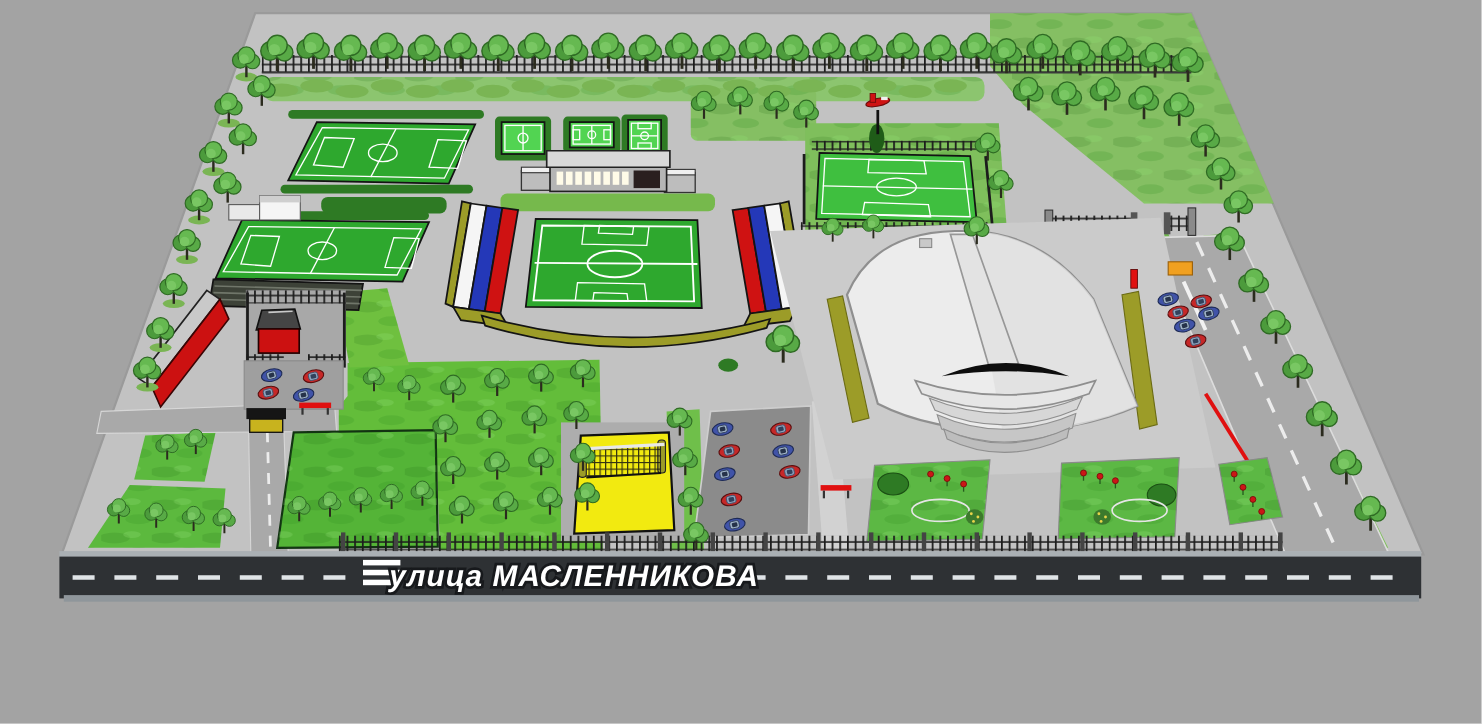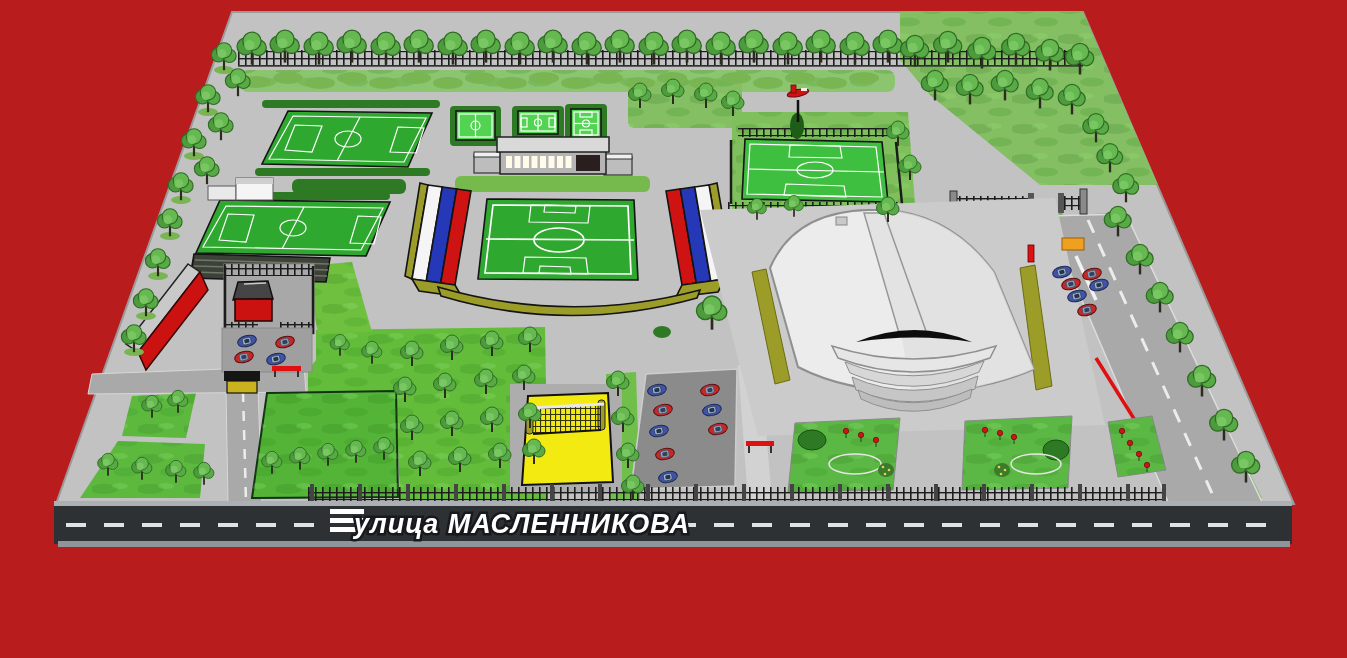--- a/index.html
+++ b/index.html
@@ -1,16 +1,16 @@
 <!DOCTYPE html>
 <html><head>
 <meta charset="utf-8">
 <style>
   html,body{margin:0;padding:0;background:#ffffff;}
-  .stage{position:relative;width:1347px;height:658px;background:#b91c1c;overflow:hidden;
+  .stage{position:relative;width:1347px;height:658px;background:#a3a3a3;overflow:hidden;
          font-family:"Liberation Sans",sans-serif;}
   svg{display:block}
   .oln{stroke:#141414;stroke-width:1.6}
   .wl{stroke:#ffffff;stroke-width:1.7;fill:none}
   .wl2{stroke:#ffffff;stroke-width:1.2;fill:none}
   .street-label{font-family:"Liberation Sans",sans-serif;font-weight:bold;font-style:italic;
                 font-size:27px;letter-spacing:1px;paint-order:stroke;stroke:#17191c;stroke-width:5px;}
 </style>
 </head>
 <body>

